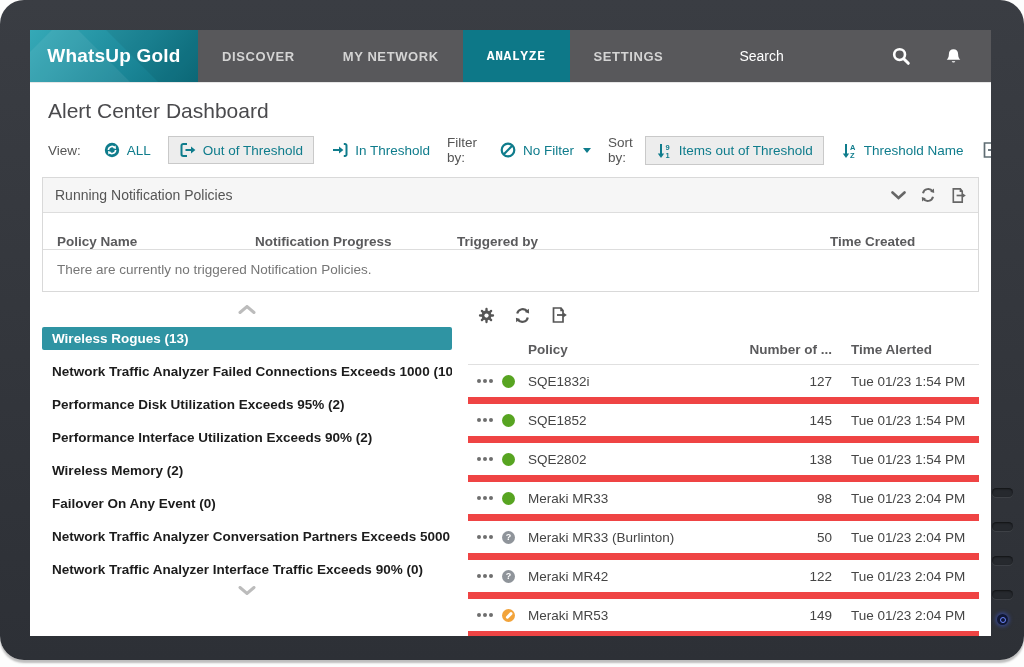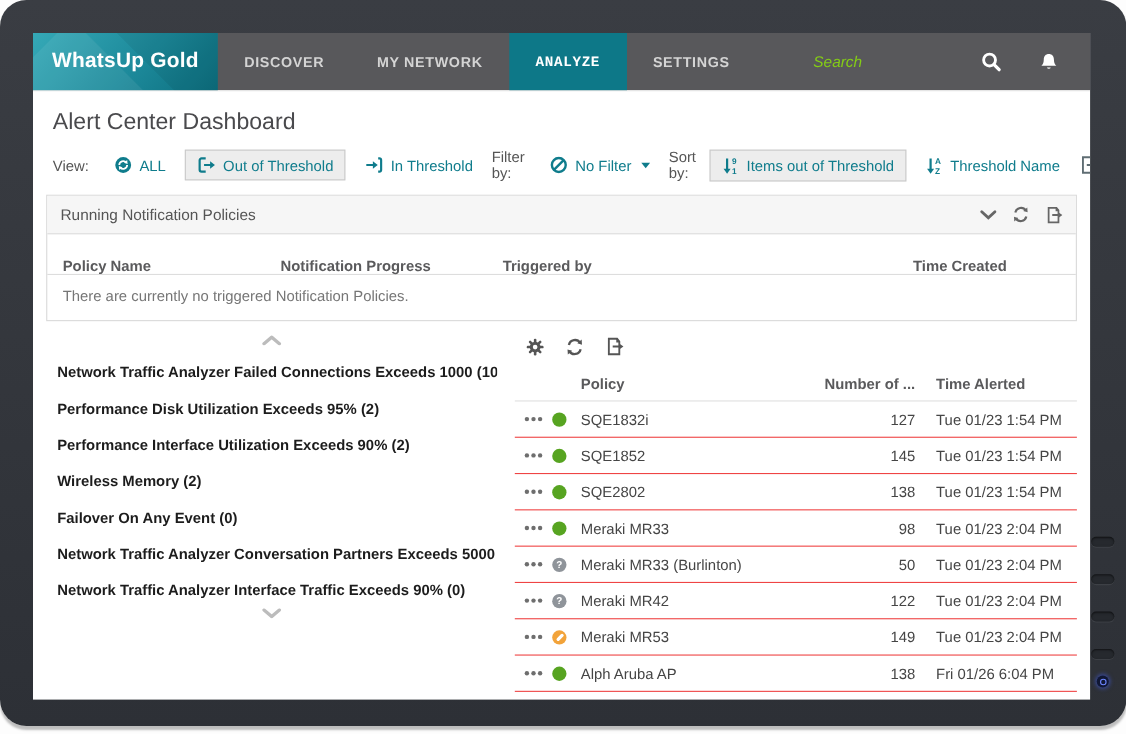--- a/index.html
+++ b/index.html
@@ -10,21 +10,21 @@
   .screen{position:absolute;left:30px;top:30px;width:961px;height:606px;background:#ffffff;overflow:hidden;}
 
   
   .nav{display:flex;align-items:stretch;height:52px;background:#58585b;}
   .logo{width:168px;display:flex;align-items:center;justify-content:center;color:#fff;font-size:19px;font-weight:600;letter-spacing:.2px;background:linear-gradient(130deg,#35a9b7 0%,#1d8a9b 55%,#0c6e7e 100%);position:relative;overflow:hidden;}
   .logo::before{content:"";position:absolute;left:-40px;top:18px;width:150px;height:150px;background:rgba(255,255,255,.07);transform:rotate(45deg);}
   .logo::after{content:"";position:absolute;right:-60px;top:-70px;width:130px;height:130px;background:rgba(0,0,0,.06);transform:rotate(45deg);}
   .logo span{position:relative;z-index:1;}
   .nav-item{display:flex;align-items:center;padding:0 24px;color:#d4d4d4;font-size:13px;font-weight:700;letter-spacing:.6px;cursor:pointer;}
   .nav-item.active{background:#0d7888;color:#fff;font-family:Liberation Mono, monospace;}
-  .nav-search-text{display:flex;align-items:center;margin-left:52px;color:#84cc16;font-size:14px;font-style:italic;}
+  .nav-search-text{display:flex;align-items:center;margin-left:52px;color:#ffffff;font-size:14px;}
   .nav-spacer{flex:1;}
   .nav-icon{display:flex;align-items:center;padding:0 27px;cursor:pointer;}
 
   
   .content{padding:0 6px;border-top:1px solid #e6e6e6;}
   .page-title{color:#4a4a4d;font-size:21px;font-weight:400;margin:16px 0 12px 12px;}
 
   .toolbar{display:flex;align-items:center;margin:0 6px 12px 12px;font-size:13.5px;color:#555;}
   .tb-label{margin-right:12px;}
   .chip{display:flex;align-items:center;gap:7px;color:#0f7c8c;padding:5px 10px;border:1px solid transparent;margin-right:6px;cursor:pointer;white-space:nowrap;}
@@ -51,21 +51,21 @@
   .list-pane{width:410px;flex:0 0 410px;}
   .scroll-arrow{display:flex;justify-content:center;padding:3px 0;cursor:pointer;}
   .list-item{font-weight:700;font-size:13.5px;color:#1c1c1c;padding:4px 10px;margin-top:10px;border-radius:2px;cursor:pointer;white-space:nowrap;overflow:hidden;}
   .list-item.selected{background:#2f94a3;color:#fff;}
 
   .rogues-pane{flex:1;min-width:0;}
   .rg-title-row{display:flex;align-items:center;padding:4px 6px 10px 10px;}
   .rg-title{flex:1;color:#1d4a57;font-size:14px;font-weight:700;}
   .rg-icons{display:flex;align-items:center;gap:19px;padding-right:4px;}
   .rg-icons > span{display:flex;cursor:pointer;}
-  .rg-row{display:flex;align-items:center;height:32px;border-bottom:1px solid #ef4444;font-size:13.5px;color:#454545;}
+  .rg-row{display:flex;align-items:center;height:32px;border-bottom:7px solid #ef4444;font-size:13.5px;color:#454545;}
   .rg-head{font-weight:700;color:#5a5a5c;border-bottom:1px solid #e0e0e0;height:30px;}
   .rg-cell-menu{width:34px;display:flex;justify-content:center;}
   .rg-cell-status{width:26px;display:flex;}
   .rg-cell-name{flex:1;min-width:0;white-space:nowrap;overflow:hidden;}
   .rg-cell-count{width:88px;text-align:right;}
   .rg-cell-time{width:128px;padding-left:19px;white-space:nowrap;}
   .dots{width:4px;height:4px;border-radius:50%;background:#6e6e6e;box-shadow:6px 0 0 #6e6e6e,-6px 0 0 #6e6e6e;cursor:pointer;}
   .status-icon{width:13px;height:13px;border-radius:50%;position:relative;display:flex;align-items:center;justify-content:center;}
   .status-up .status-icon{background:#57a421;}
   .status-unknown .status-icon{background:#8f949a;}
@@ -247,20 +247,23 @@
         <div class="empty-row">There are currently no triggered Notification Policies.</div>
       </div>
 
       <div class="lower">
         <div class="list-pane">
           <div class="scroll-arrow">
             <svg width="18" height="9" viewBox="0 0 18 9">
                 <polyline points="2,7.5 9,1.5 16,7.5" fill="none" stroke="#bcbcbc" stroke-width="3" stroke-linecap="round"></polyline>
               </svg>
           </div>
+          <div class="list-item selected">
+              <span>Wireless Rogues (13)</span>
+            </div>
             <div class="list-item">
               <span>Network Traffic Analyzer Failed Connections Exceeds 1000 (10)</span>
             </div>
             <div class="list-item">
               <span>Performance Disk Utilization Exceeds 95% (2)</span>
             </div>
             <div class="list-item">
               <span>Performance Interface Utilization Exceeds 90% (2)</span>
             </div>
             <div class="list-item">

